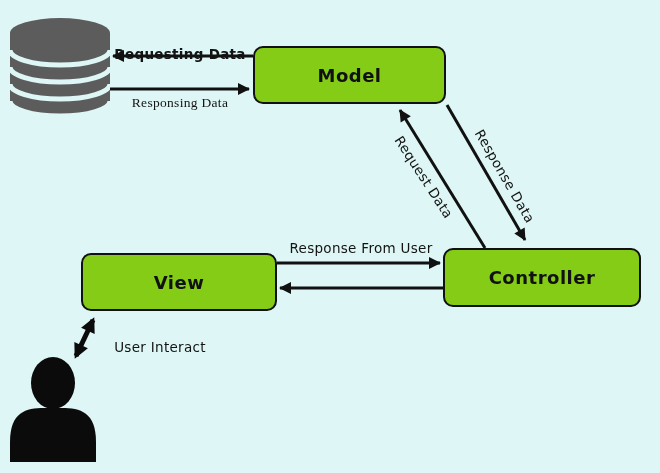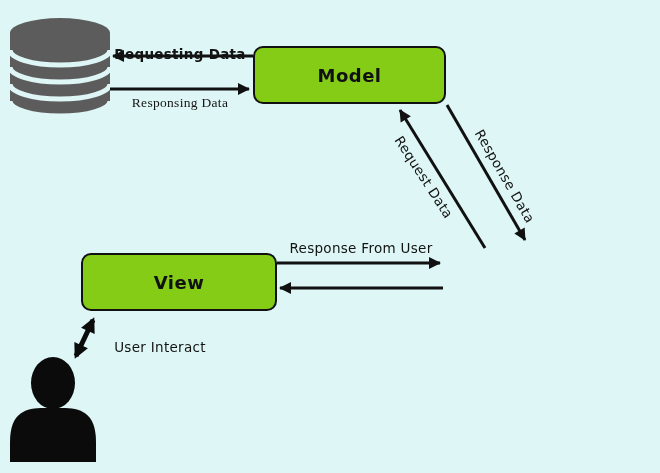--- a/index.html
+++ b/index.html
@@ -87,20 +87,23 @@
     <line class="edge" x1="443" y1="288" x2="280" y2="288" marker-end="url(#ah)"></line>
     <line class="edge-thick" x1="76" y1="356" x2="93" y2="320" marker-start="url(#ahBig)" marker-end="url(#ahBig)"></line>
   </svg>
 
   <div class="node node-model">
     <span>Model</span>
   </div>
   <div class="node node-view">
     <span>View</span>
   </div>
+  <div class="node node-controller">
+    <span>Controller</span>
+  </div>
 
   <div class="edge-label lbl-requesting">Requesting Data</div>
   <div class="edge-label lbl-responsing">Responsing Data</div>
   <div class="edge-label lbl-request">Request Data</div>
   <div class="edge-label lbl-response">Response Data</div>
   <div class="edge-label lbl-respfromuser">Response From User</div>
   <div class="edge-label lbl-userinteract">User Interact</div>
 
 </div>
 

